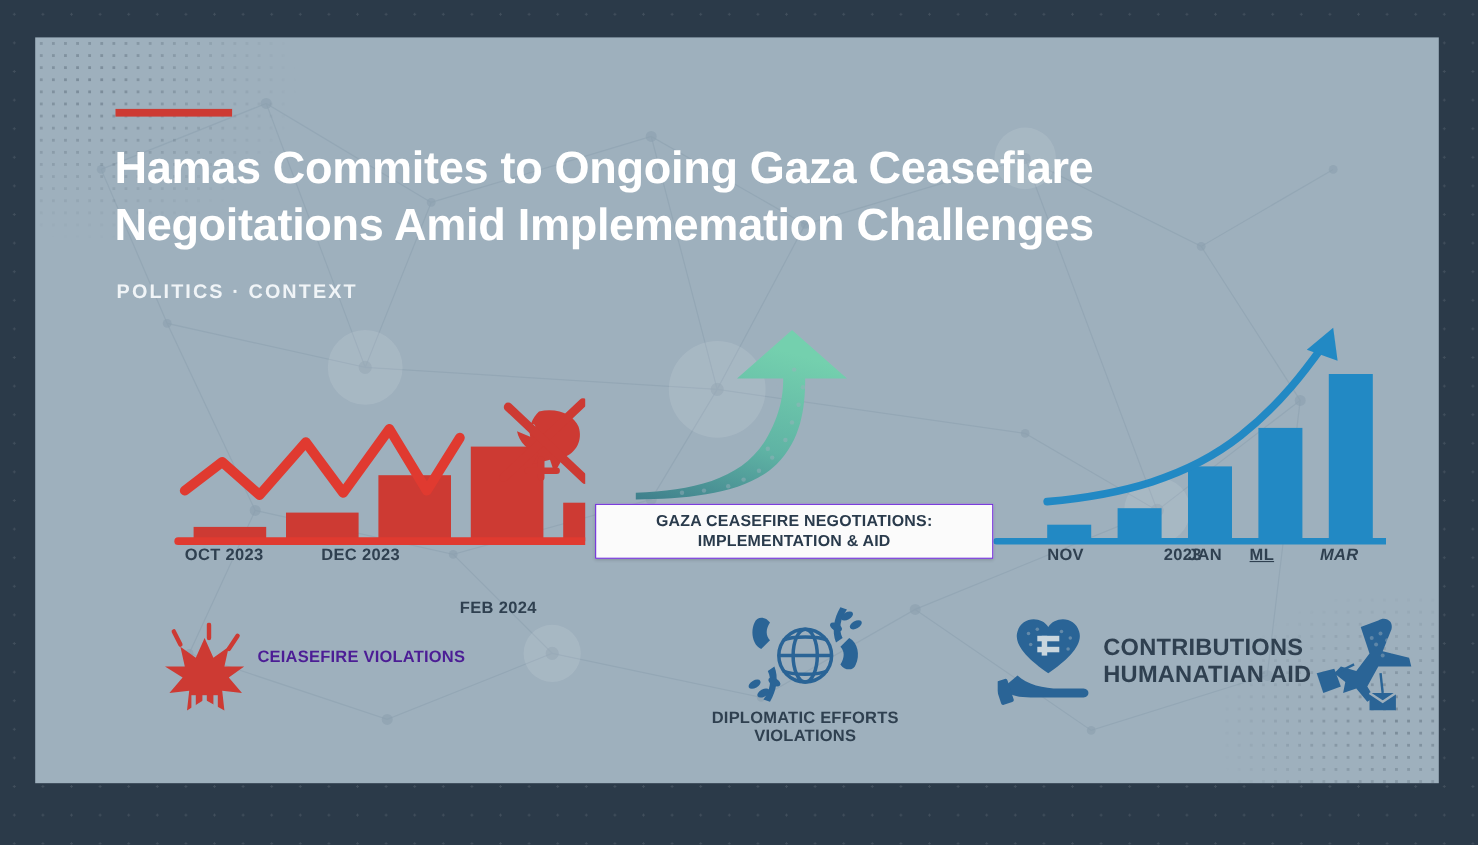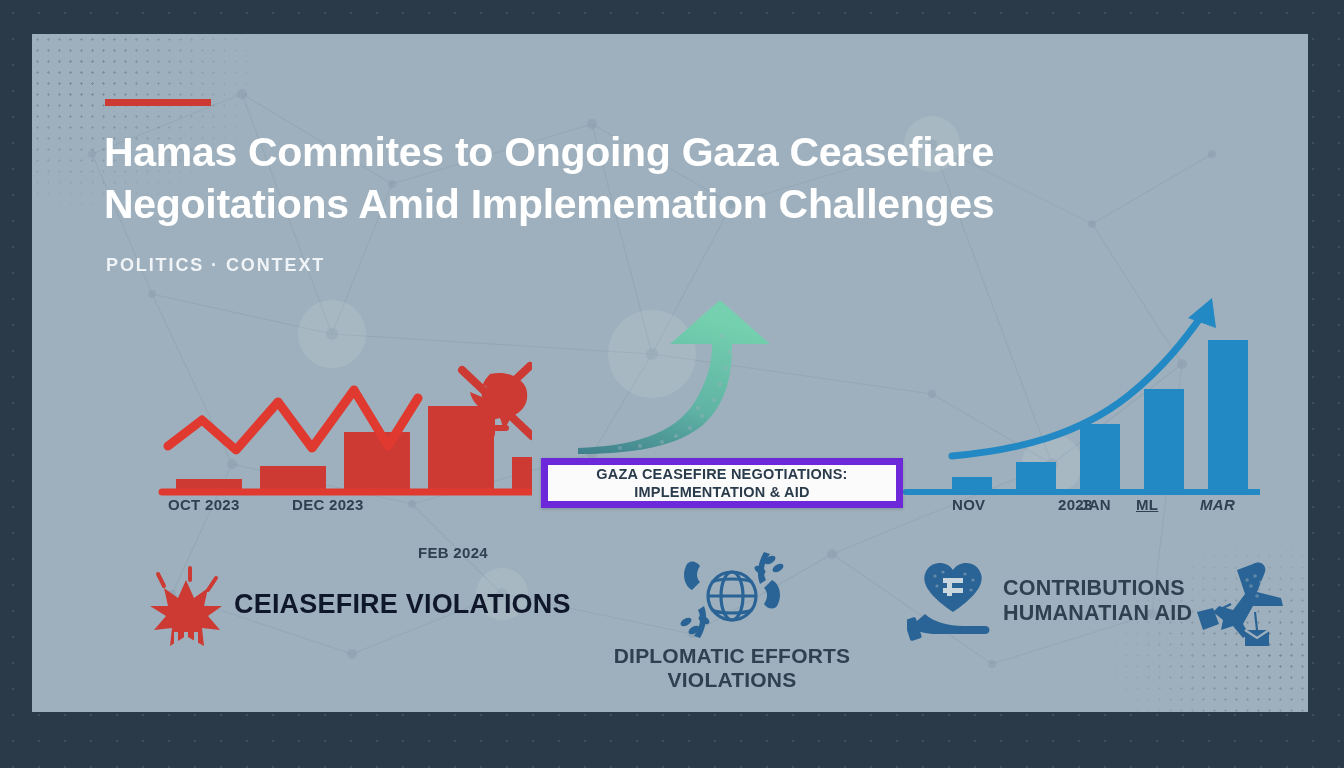--- a/index.html
+++ b/index.html
@@ -73,47 +73,47 @@
     color:#2f4050;
   }
   .axis-labels span{ position:absolute; white-space:nowrap; }
 
   
   .center-box{
     position:absolute;
     left:509px; top:424px;
     width:362px; height:50px;
     background:#fbfbfb;
-    border:7px solid #6d28d9;
+    border:1px solid #6d28d9;
     box-shadow:0 1px 3px rgba(0,0,0,.18);
     display:flex; flex-direction:column;
     align-items:center; justify-content:center;
     text-align:left;
   }
   .center-box .l1,.center-box .l2{
     color:#2a3b4c;
     font-size:14.5px; font-weight:bold;
     letter-spacing:.2px; line-height:1.25;
   }
 
   
   .cap{ position:absolute; }
   .cap-text{ font-weight:bold; line-height:1.15; }
 
   .cap-left{ left:112px; top:522px; width:400px; height:110px; }
   .cap-left .cap-text{
     position:absolute; left:90px; top:33px;
-    color:#0f172a; font-size:27px; letter-spacing:.2px;
+    color:#4c1d95; font-size:15px; letter-spacing:.2px;
     white-space:nowrap;
   }
 
   .cap-mid{ left:560px; top:512px; width:280px; height:160px; text-align:center; }
   .cap-mid .cap-text{
     position:absolute; left:0; top:98px; width:100%;
-    color:#2f4050; font-size:21px; letter-spacing:.2px;
+    color:#2f4050; font-size:15px; letter-spacing:.2px;
   }
 
   .cap-right{ left:875px; top:520px; width:380px; height:110px; }
   .cap-right .cap-text{
     position:absolute; left:96px; top:22px;
     color:#2f4050; font-size:21.5px; letter-spacing:.2px;
     white-space:nowrap;
   }
 
   .ico{ position:absolute; }

